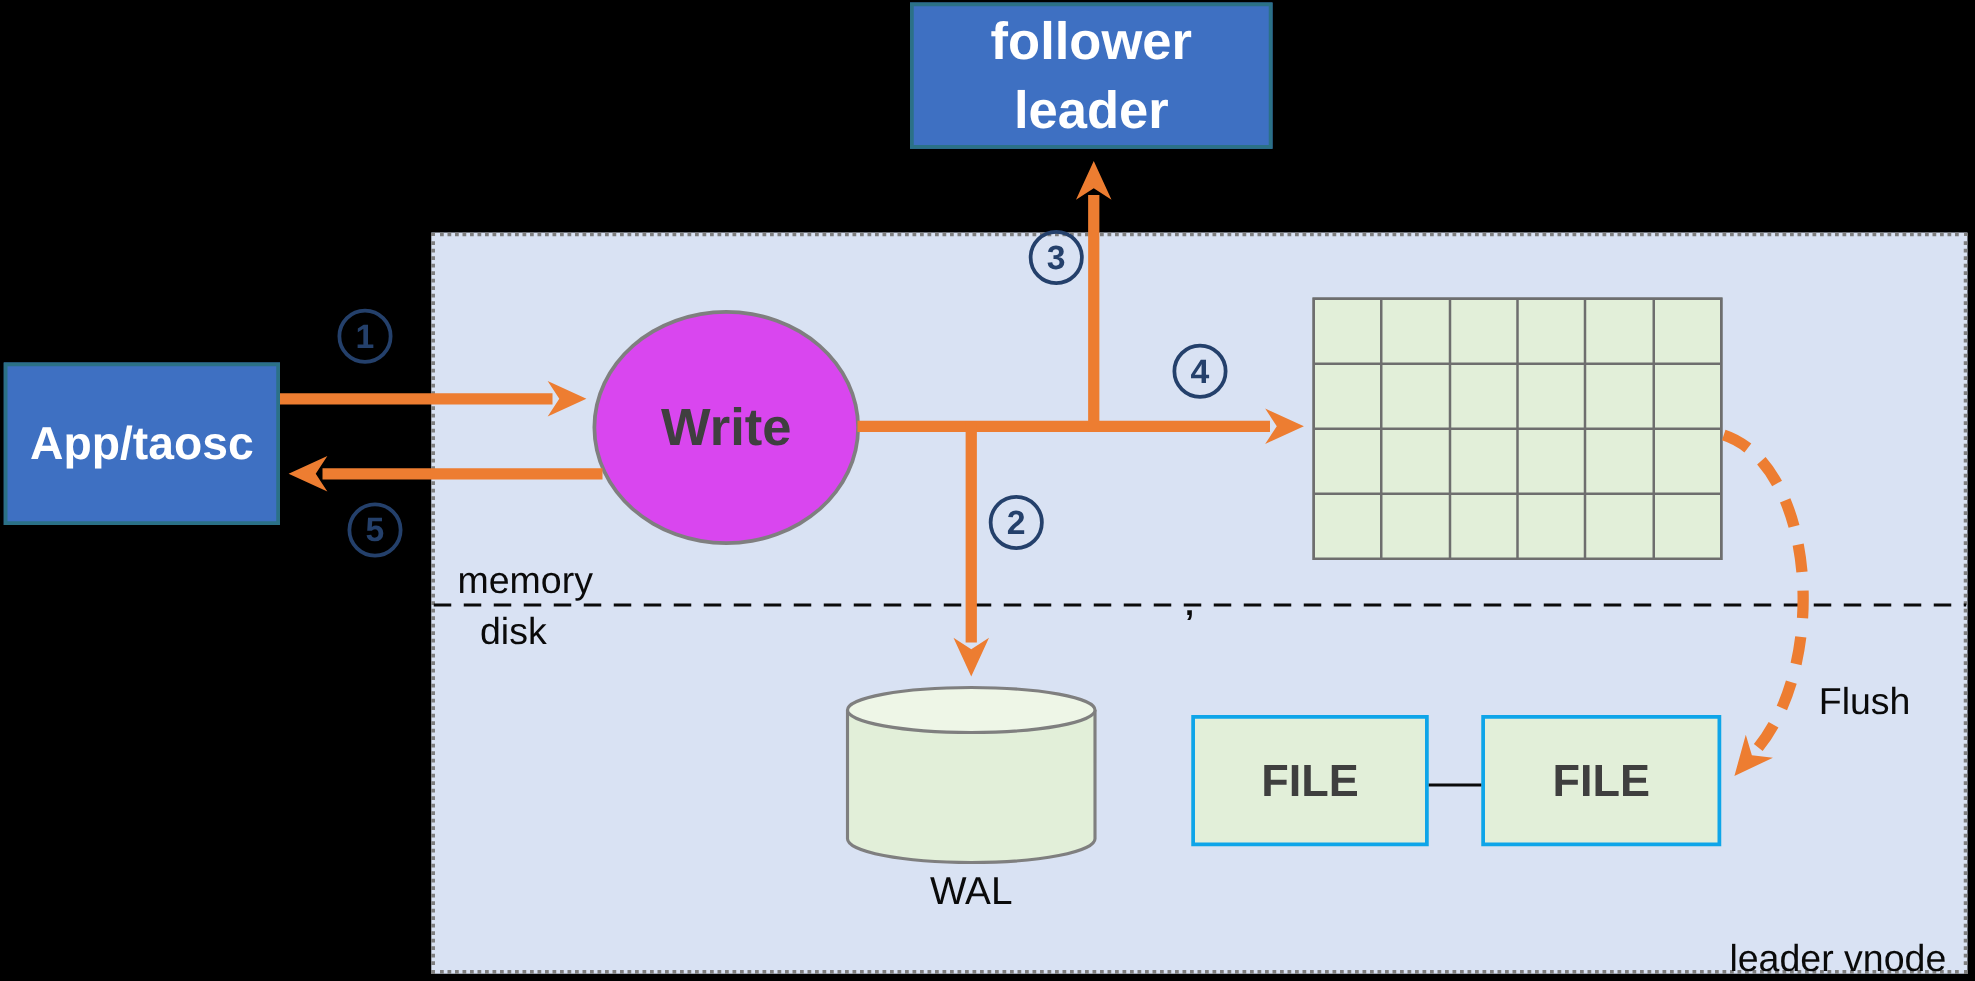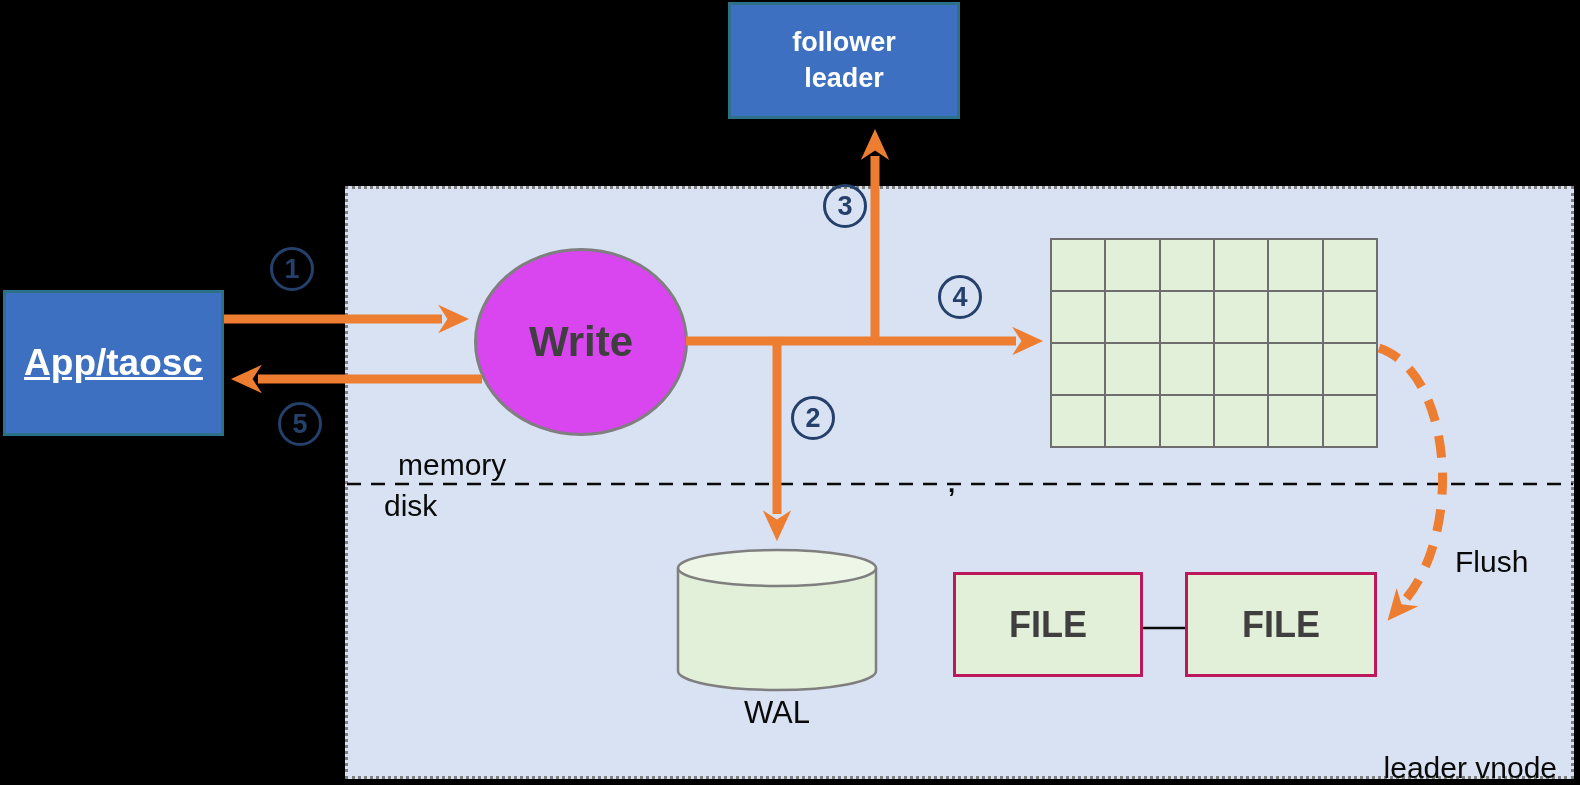--- a/index.html
+++ b/index.html
@@ -11,48 +11,48 @@
   .container{
     position:absolute;left:345px;top:186px;width:1229px;height:593px;
     background:#D9E2F3;border:3px dotted #7F7F7F;box-sizing:border-box;z-index:1;
   }
   
   .bluebox{
     position:absolute;background:#3E70C2;border:3px solid #2B7187;box-sizing:border-box;
     color:#FFFFFF;font-weight:bold;display:flex;align-items:center;justify-content:center;
     text-align:center;z-index:2;
   }
-  .app-box{left:3px;top:290px;width:221px;height:146px;font-size:37px;text-decoration:underline;}
-  .follower-box{left:728px;top:2px;width:232px;height:117px;font-size:27px;line-height:1.3;flex-direction:column;}
+  .app-box{left:3px;top:290px;width:221px;height:130px;font-size:37px;}
+  .follower-box{left:728px;top:2px;width:290px;height:117px;font-size:42px;line-height:1.3;flex-direction:column;}
   
   .write-ellipse{
     position:absolute;left:474px;top:248px;width:214px;height:188px;border-radius:50%;
     background:#d946ef;border:3px solid #7F7F7F;box-sizing:border-box;
     display:flex;align-items:center;justify-content:center;
     font-size:42px;font-weight:bold;color:#3F3F3F;z-index:2;
   }
   
   .memtable{
     position:absolute;left:1050px;top:238px;width:328px;height:210px;
     background:#6E6E6E;border:2px solid #6E6E6E;box-sizing:border-box;
     display:grid;grid-template-columns:repeat(6,1fr);grid-template-rows:repeat(4,1fr);
     gap:2px;z-index:2;
   }
   .memtable .cell{background:#E2EFD9;}
   
   .filebox{
-    position:absolute;top:572px;height:105px;background:#E2EFD9;border:3px solid #be185d;
+    position:absolute;top:572px;height:105px;background:#E2EFD9;border:3px solid #0ea5e9;
     box-sizing:border-box;display:flex;align-items:center;justify-content:center;
     font-size:36px;font-weight:bold;color:#3F3F3F;z-index:2;
   }
   .file1{left:953px;width:190px;}
   .file2{left:1185px;width:192px;}
   
   .lbl{position:absolute;color:#0A0A0A;z-index:4;white-space:nowrap;}
-  .lbl-memory{left:366px;top:448px;font-size:30px;margin-left:32px;}
+  .lbl-memory{left:366px;top:448px;font-size:30px;}
   .lbl-disk{left:384px;top:489px;font-size:30px;}
   .lbl-wal{left:777px;top:695px;font-size:31px;transform:translateX(-50%);}
   .lbl-flush{left:1455px;top:517px;font-size:30px;margin-top:28px;}
   .lbl-leader{left:1335px;top:711px;width:222px;text-align:right;font-size:30px;margin-top:40px;}
   .lbl-stray{left:948px;top:468px;font-size:26px;font-weight:bold;}
   
   .badge{
     position:absolute;width:44px;height:44px;border:3px solid #24406B;border-radius:50%;
     box-sizing:border-box;display:flex;align-items:center;justify-content:center;
     color:#24406B;font-size:27px;font-weight:bold;z-index:6;background:transparent;

